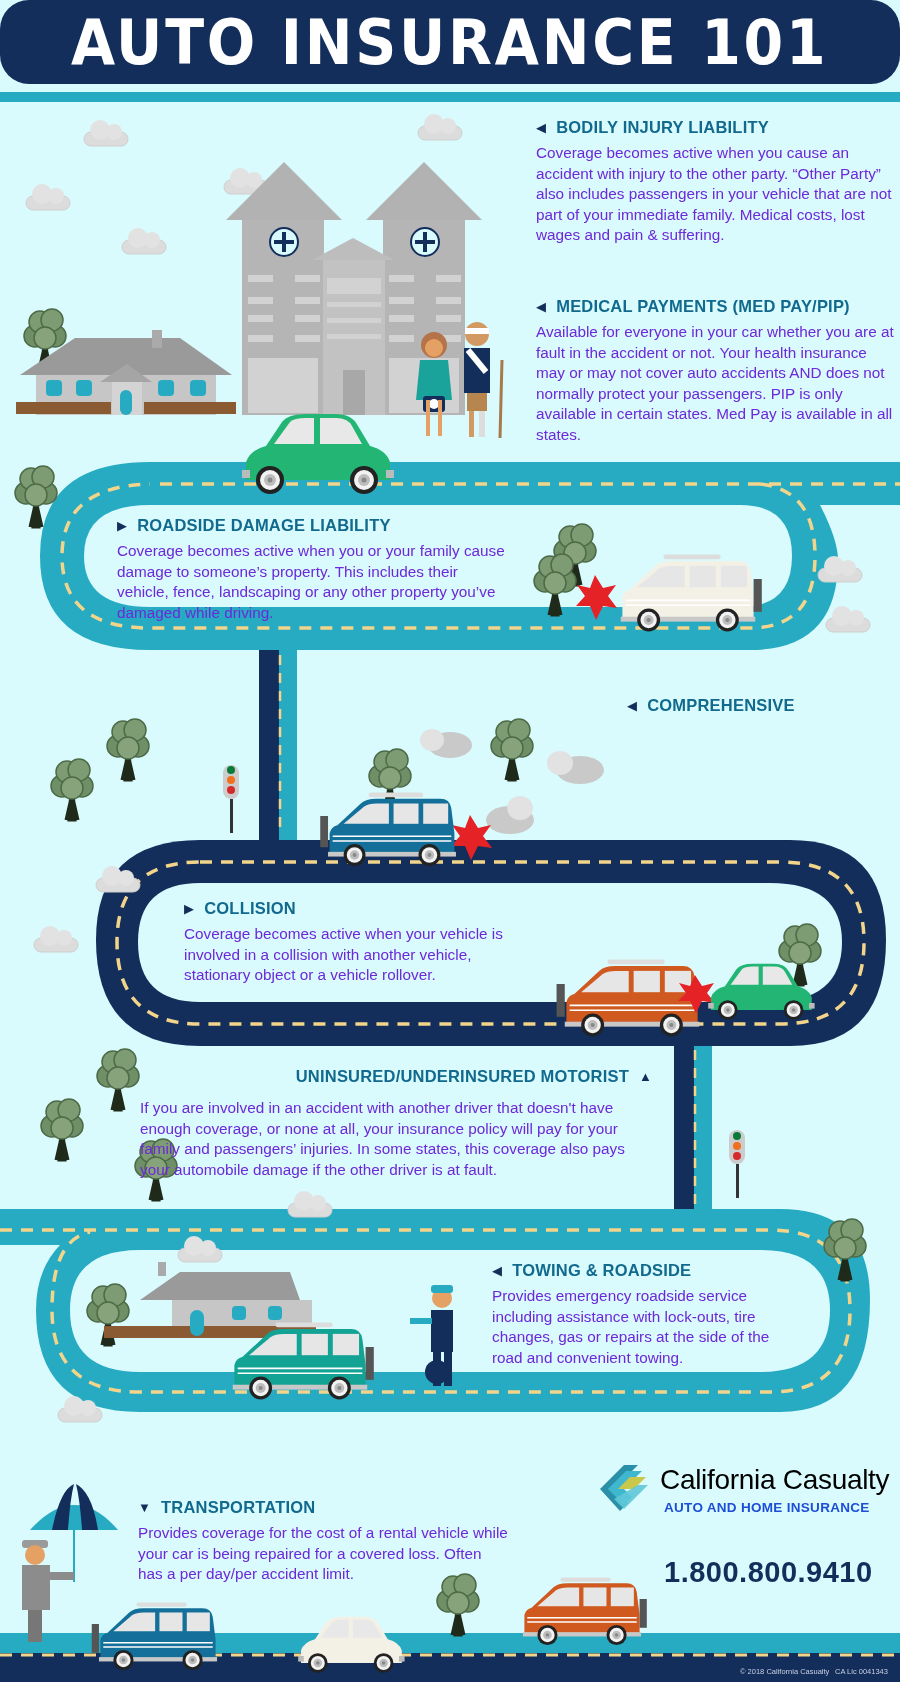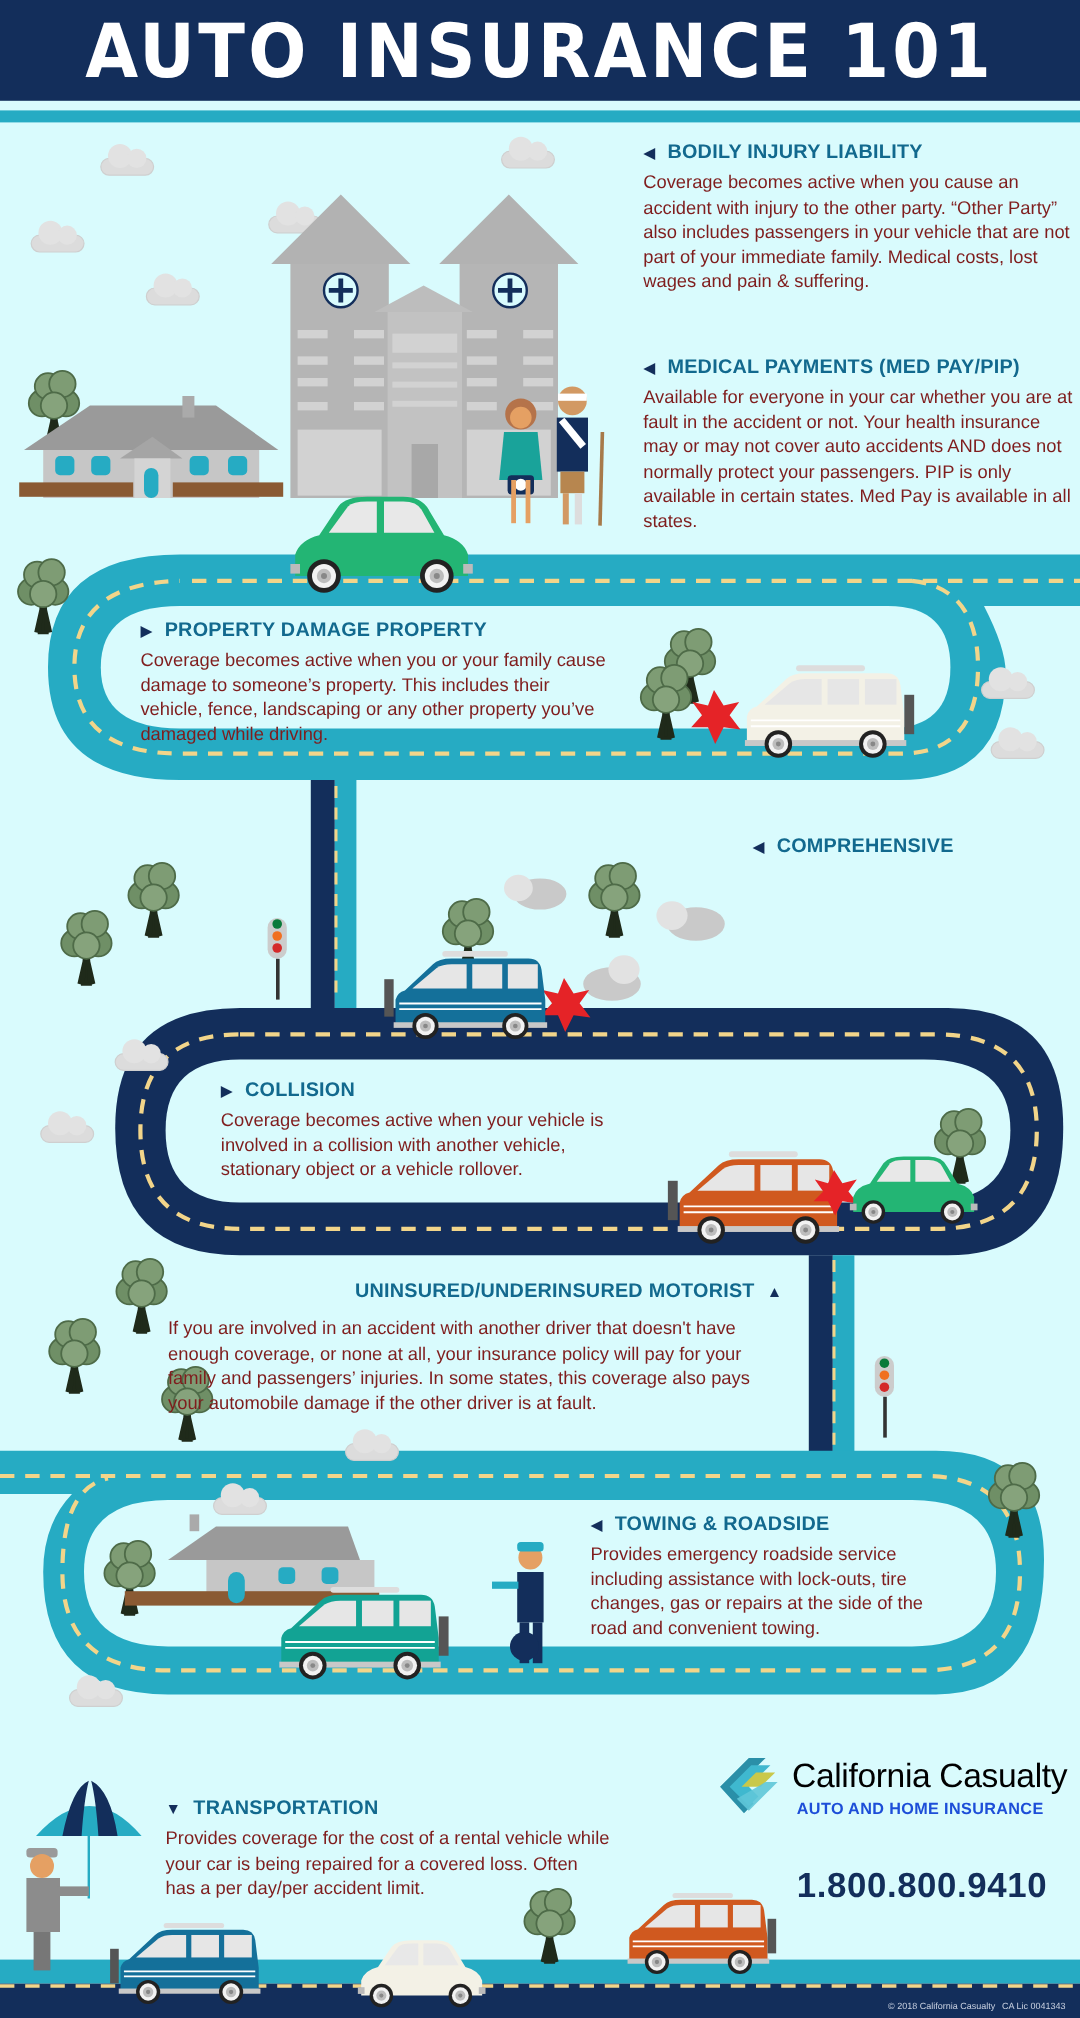--- a/index.html
+++ b/index.html
@@ -1,25 +1,25 @@
 <!DOCTYPE html>
 <html><head>
 <meta charset="utf-8">
 <style>
   * { box-sizing: border-box; margin: 0; padding: 0; }
   html, body { width: 900px; height: 1682px; overflow: hidden; }
   body { background: #d9fbfd; font-family: "Liberation Sans", "DejaVu Sans", sans-serif; color: #1c2f5a; position: relative; }
-  .header { position: absolute; left: 0; top: 0; width: 900px; height: 84px; background: #132e5b; display: flex; align-items: center; justify-content: center; }
+  .header { position: absolute; left: 0; top: 0; width: 900px; height: 84px; background: #132e5b; display: flex; align-items: center; justify-content: center; border-radius: 29px; }
   .header h1 { color: #ffffff; font-family: "DejaVu Sans", "Liberation Sans", sans-serif; font-weight: bold; font-size: 62px; letter-spacing: 3px; transform: scaleX(0.92); }
   .header-stripe { position: absolute; left: 0; top: 92px; width: 900px; height: 10px; background: #26abc3; }
   svg.scene { position: absolute; left: 0; top: 0; width: 900px; height: 1682px; }
   .section { position: absolute; }
   .section h2 { font-size: 16.5px; font-weight: bold; color: #12698e; letter-spacing: 0.2px; display: flex; align-items: center; gap: 10px; margin-bottom: 6px; white-space: nowrap; }
   .section h2 .arrow { color: #132e5b; font-size: 13px; }
-  .section p { font-size: 15.3px; line-height: 20.6px; color: #7f1d1d; }
+  .section p { font-size: 15.3px; line-height: 20.6px; color: #6d28d9; }
   .sec-right h2 { justify-content: flex-end; padding-left: 40px; }
   .sec-right p { text-align: left; margin-top: 12px; }
   .logo { position: absolute; left: 594px; top: 1458px; width: 300px; height: 62px; }
   .logo .name { position: absolute; left: 66px; top: 6px; font-size: 28px; color: #000000; letter-spacing: -0.3px; white-space: nowrap; }
   .logo .tag { position: absolute; left: 70px; top: 42px; font-size: 13.5px; font-weight: bold; color: #1d4ed8; letter-spacing: 0.3px; white-space: nowrap; }
   .phone { position: absolute; left: 664px; top: 1556px; font-size: 29px; font-weight: bold; color: #132e5b; letter-spacing: 0.5px; text-align: right; }
   .footer { position: absolute; left: 0; top: 1665px; width: 900px; height: 17px; }
   .footer .copy { position: absolute; left: 740px; top: 2px; font-size: 7.5px; color: #c8d0e0; white-space: nowrap; }
   .footer .lic { position: absolute; left: 835px; top: 2px; font-size: 7.5px; color: #c8d0e0; white-space: nowrap; }
 </style>
@@ -355,21 +355,21 @@
   <h2>
       <span class="arrow">◀</span>
       <span>MEDICAL PAYMENTS (MED PAY/PIP)</span>
     </h2>
   <p>Available for everyone in your car whether you are at fault in the accident or not. Your health insurance may or may not cover auto accidents AND does not normally protect your passengers. PIP is only available in certain states. Med Pay is available in all states.</p>
 </div>
 
 <div class="section" style="left:117px; top:516px; width:392px;">
   <h2>
       <span class="arrow">▶</span>
-      <span>PROPERTY DAMAGE PROPERTY</span>
+      <span>ROADSIDE DAMAGE LIABILITY</span>
     </h2>
   <p>Coverage becomes active when you or your family cause damage to someone’s property. This includes their vehicle, fence, landscaping or any other property you’ve damaged while driving.</p>
 </div>
 
 <div class="section" style="left:627px; top:696px; width:272px;">
   <h2>
       <span class="arrow">◀</span>
       <span>COMPREHENSIVE</span>
     </h2>
 </div>

